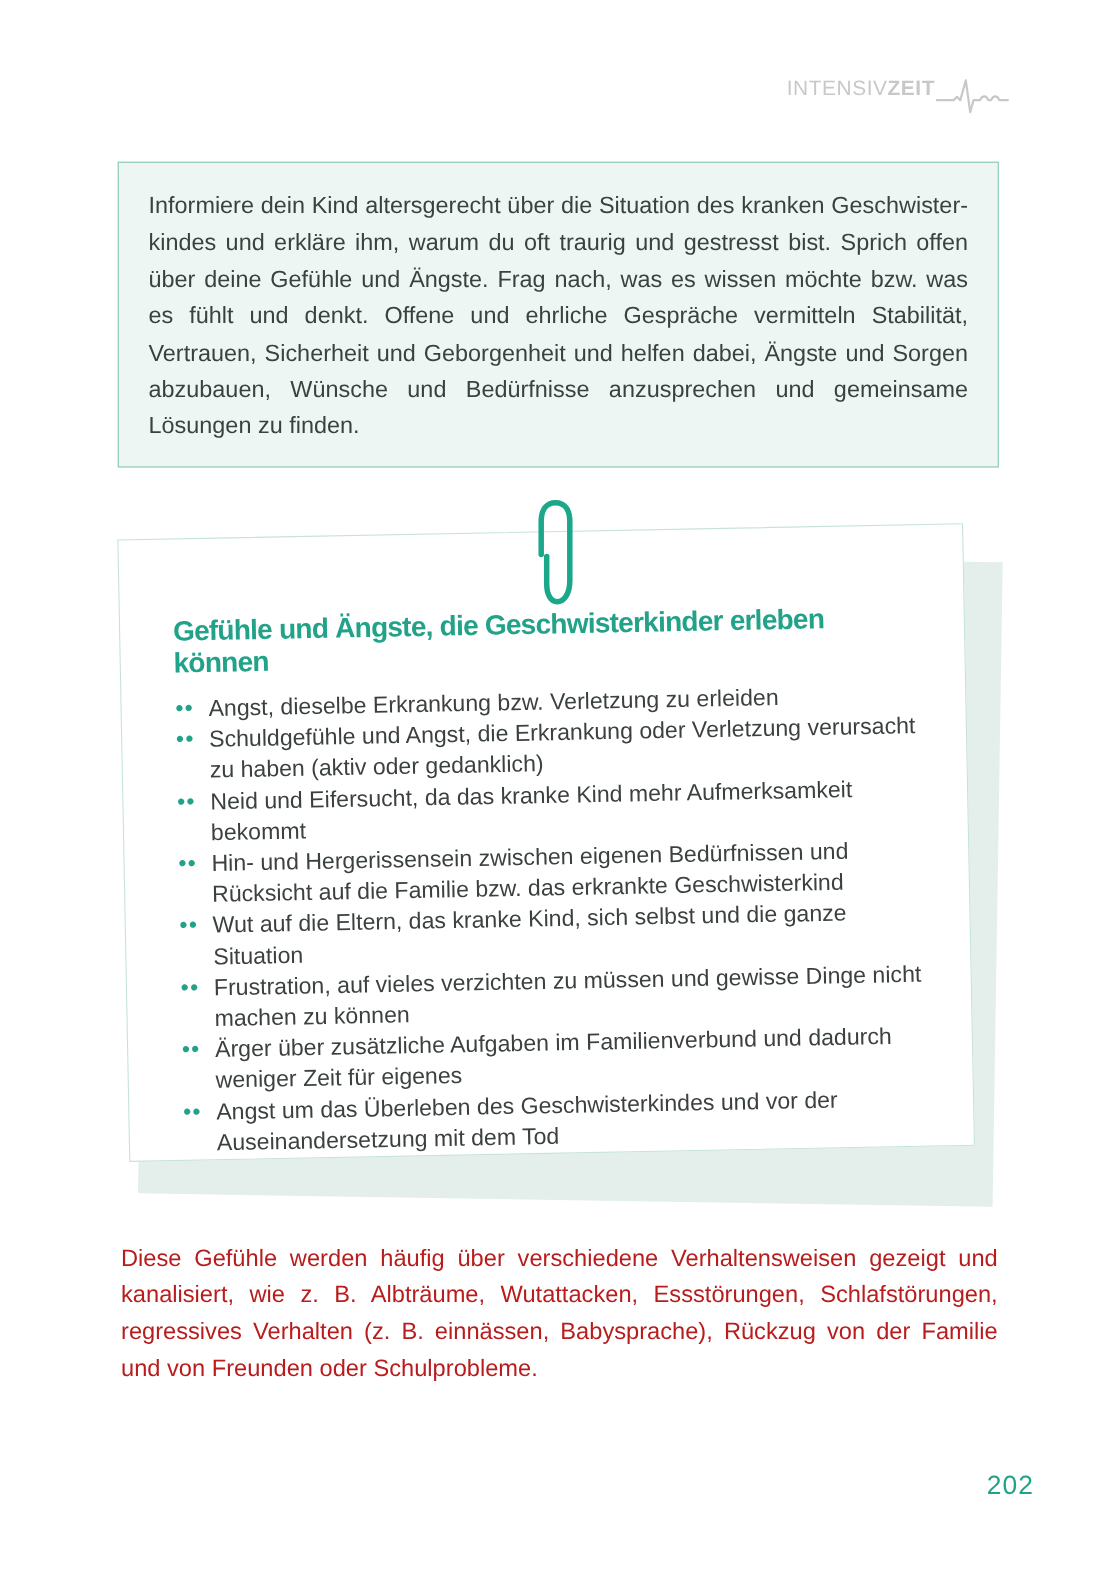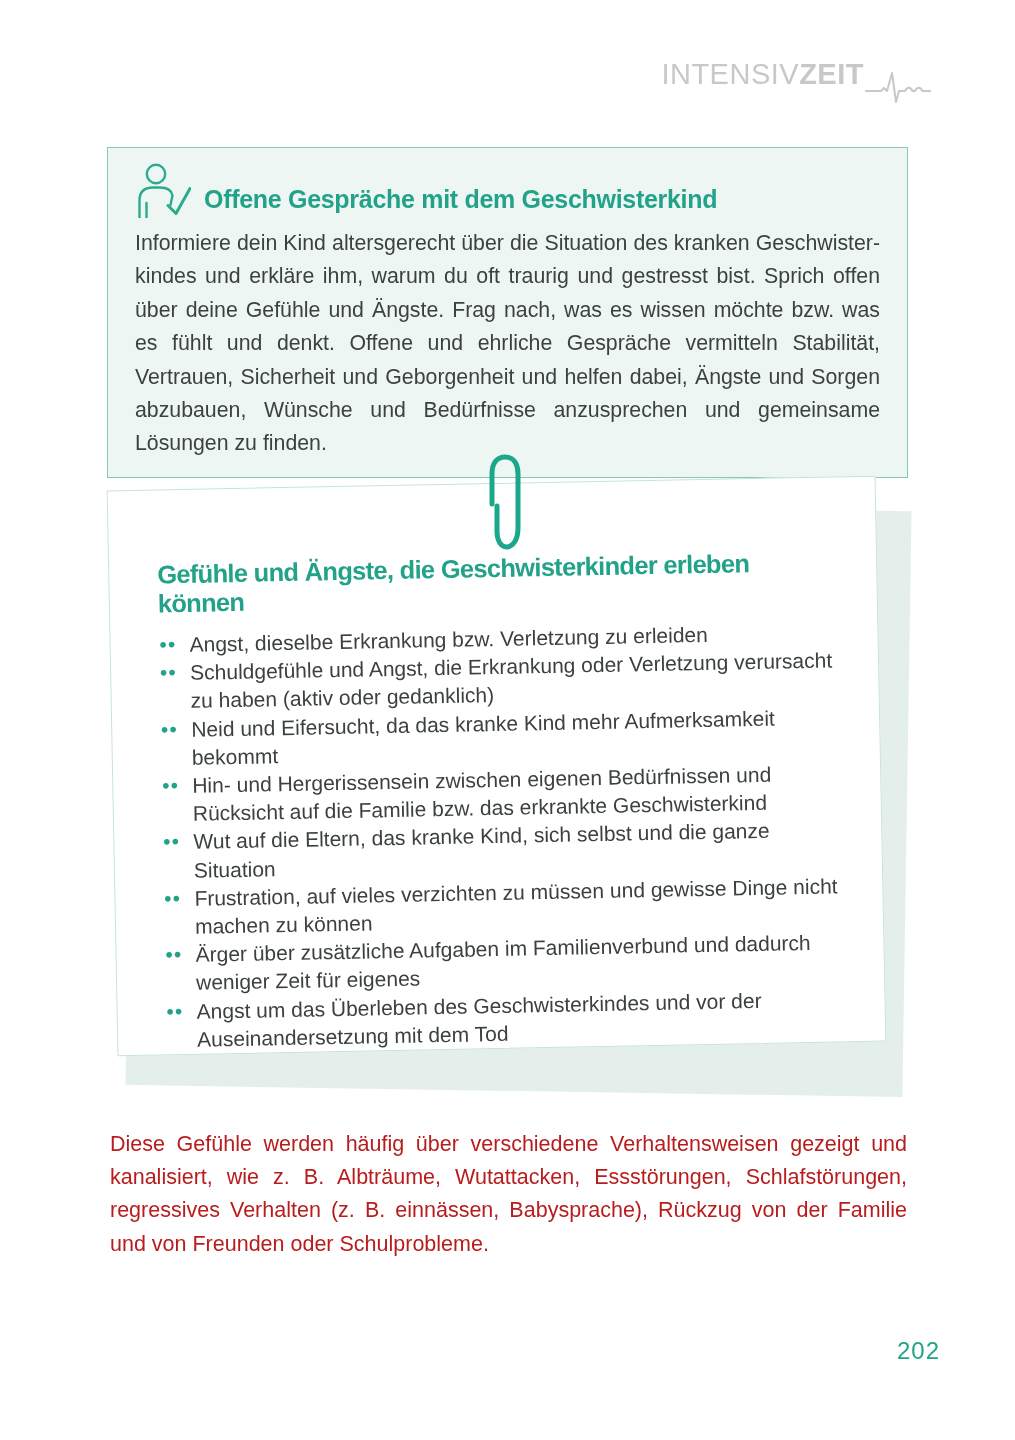--- a/index.html
+++ b/index.html
@@ -5,23 +5,23 @@
   * { margin:0; padding:0; box-sizing:border-box; }
   html,body { background:#ffffff; }
   body {
     width:1015px; height:1440px; position:relative;
     font-family:"Liberation Sans", sans-serif;
     color:#3b413f; overflow:hidden;
   }
 
   
   .logo {
-    position:absolute; top:58px; right:84px;
-    display:flex; align-items:flex-start;
-    color:#c8c8c8; font-size:29px; letter-spacing:0.5px;
+    position:absolute; top:58px; right:98px;
+    display:flex; align-items:center;
+    color:#c8c8c8; font-size:19px; letter-spacing:0.5px;
     white-space:nowrap; user-select:none;
   }
   .logo .light { font-weight:normal; }
   .logo .bold  { font-weight:bold; }
   .logo svg { margin-left:1px; position:relative; top:8px; }
 
   
   .info-box {
     position:absolute; left:107px; top:147px; width:801px; min-height:278px;
     background:#edf6f2; border:1px solid #85c8b3;
@@ -86,31 +86,20 @@
   <span class="light">INTENSIV</span>
     <span class="bold">ZEIT</span>
   <span>
     <svg width="66" height="40" viewBox="0 0 66 40" fill="none">
       <path d="M0,25 H16 L19,22 L22,25 L27,7 L31,36 L34,25 H40 C42,20.5 45.5,20.5 47.5,25 H50 C52,20.5 55.5,20.5 57.5,25 H66" stroke="#c8c8c8" stroke-width="2" stroke-linejoin="round" stroke-linecap="round"></path>
     </svg>
   </span>
 </div>
 
 <div class="info-box">
-  <div class="info-header">
-    <span>
-      <svg width="56" height="56" viewBox="0 0 56 56" fill="none">
-        <circle cx="21" cy="12" r="9.2" stroke="#2aab8e" stroke-width="2.4"></circle>
-        <path d="M4.5,56 V38.5 C4.5,29.5 10,25.5 18,25.5 H25 C32,25.5 36.5,28.5 37.5,33.5 L35.5,43" stroke="#2aab8e" stroke-width="2.4" stroke-linecap="round"></path>
-        <path d="M11.5,56 V41" stroke="#2aab8e" stroke-width="2.4" stroke-linecap="round"></path>
-        <path d="M33,43.5 L41,51.5 L55,26.5" stroke="#2aab8e" stroke-width="3" stroke-linecap="round" stroke-linejoin="round"></path>
-      </svg>
-    </span>
-    <div class="info-title">Offene Gespräche mit dem Geschwisterkind</div>
-  </div>
   <p class="info-body">Informiere dein Kind altersgerecht über die Situation des kranken Geschwister­kindes und erkläre ihm, warum du oft traurig und gestresst bist. Sprich offen über deine Gefühle und Ängste. Frag nach, was es wissen möchte bzw. was es fühlt und denkt. Offene und ehrliche Gespräche vermitteln Stabilität, Vertrauen, Sicherheit und Geborgenheit und helfen dabei, Ängste und Sorgen abzubauen, Wünsche und Bedürfnisse anzusprechen und gemeinsame Lösungen zu finden.</p>
 </div>
 
 <div class="card-wrap">
   <div class="card-back"></div>
   <span class="paperclip">
     <svg width="46" height="98" viewBox="0 0 46 98" fill="none">
       <path d="M14,50 L14,20 C14,8 20,3 27,3 C35,3 40,9 40,20 L40,74 C40,87 34,93 28.5,93 C23,93 19,87 19,77 L19,52" stroke="#1ba88a" stroke-width="5" stroke-linecap="round" fill="none"></path>
     </svg>
   </span>

